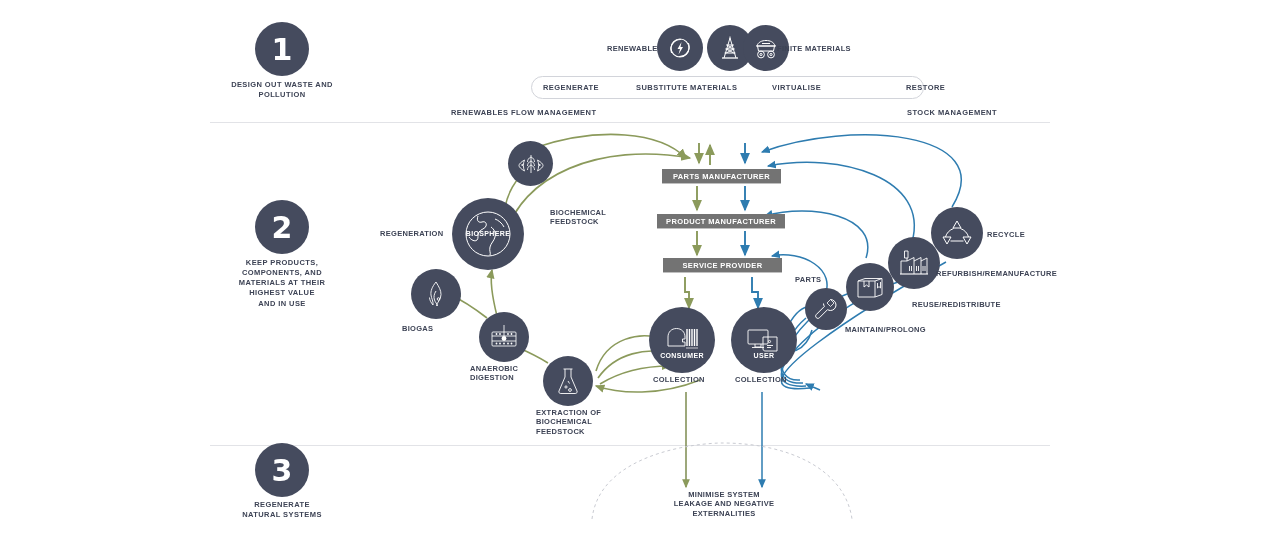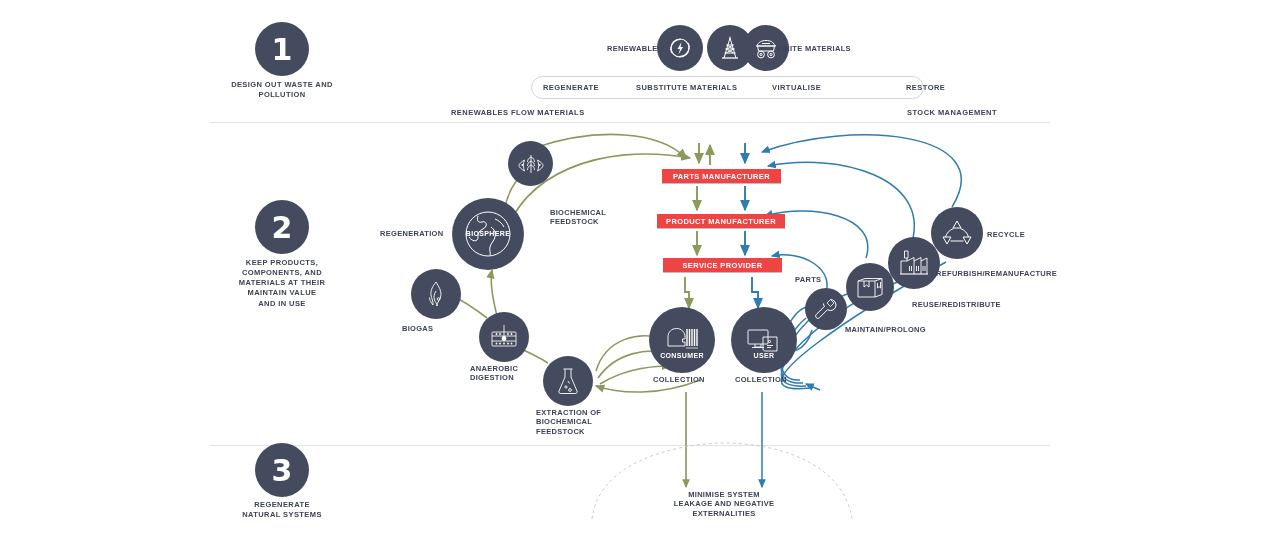--- a/index.html
+++ b/index.html
@@ -16,21 +16,21 @@
   .num-circle{position:absolute;border-radius:50%;background:#454b5e;
       display:flex;align-items:center;justify-content:center;color:#fff;
       font-weight:bold;font-family:"DejaVu Sans",sans-serif;}
   .num-caption{position:absolute;text-align:center;font-size:7.5px;font-weight:bold;
       letter-spacing:.055em;line-height:1.35;color:#3d4355;}
   .icon-circle{position:absolute;border-radius:50%;background:#454b5e;
       display:flex;align-items:center;justify-content:center;}
   .icon-circle svg{display:block;}
   .inside-label{position:absolute;left:0;right:0;text-align:center;color:#fff;
       font-size:7px;font-weight:bold;letter-spacing:.05em;}
-  .box{position:absolute;background:#ef4444;color:#fff;font-size:7.5px;
+  .box{position:absolute;background:#737373;color:#fff;font-size:7.5px;
       font-weight:bold;letter-spacing:.05em;display:flex;align-items:center;
       justify-content:center;box-shadow:0 1px 0 rgba(0,0,0,.25);}
   .pill{position:absolute;border:1.2px solid #d2d4da;border-radius:999px;
       background:#fff;display:flex;align-items:center;}
   .pill span{font-size:7.5px;font-weight:bold;letter-spacing:.06em;color:#3d4355;}
   .hdr{position:absolute;font-size:7.5px;font-weight:bold;letter-spacing:.06em;color:#3d4355;}
   .divider{position:absolute;height:1px;background:#e2e3e7;}
 </style>
 </head>
 <body>
@@ -111,21 +111,21 @@
   </div>
   <div class="num-caption" style="left:202px;top:80px;width:160px;white-space:pre-line;">DESIGN OUT WASTE AND
 POLLUTION</div>
 
   <div class="num-circle" style="left:255px;top:200px;width:54px;height:54px;font-size:30px;">
     <span>2</span>
   </div>
   <div class="num-caption" style="left:202px;top:258px;width:160px;white-space:pre-line;">KEEP PRODUCTS,
 COMPONENTS, AND
 MATERIALS AT THEIR
-MAINTAIN VALUE
+HIGHEST VALUE
 AND IN USE</div>
 
   <div class="num-circle" style="left:255px;top:443px;width:54px;height:54px;font-size:30px;">
     <span>3</span>
   </div>
   <div class="num-caption" style="left:202px;top:500px;width:160px;white-space:pre-line;">REGENERATE
 NATURAL SYSTEMS</div>
 
   <div class="lbl" style="left:607px;top:44px;font-size:7.5px;">RENEWABLES</div>
 
@@ -164,21 +164,21 @@
 
   <div class="lbl" style="left:777px;top:44px;font-size:7.5px;">FINITE MATERIALS</div>
 
   <div class="pill" style="left:531px;top:76px;width:391px;height:21px;">
     <span style="position:absolute;left:11px;">REGENERATE</span>
     <span style="position:absolute;left:104px;">SUBSTITUTE MATERIALS</span>
     <span style="position:absolute;left:240px;">VIRTUALISE</span>
     <span style="position:absolute;left:334px;margin-left:40px;">RESTORE</span>
   </div>
 
-  <div class="hdr" style="left:451px;top:108px;">RENEWABLES FLOW MATERIALS</div>
+  <div class="hdr" style="left:451px;top:108px;">RENEWABLES FLOW MANAGEMENT</div>
   <div class="hdr" style="left:907px;top:108px;">STOCK MANAGEMENT</div>
 
   <div class="box" style="left:662px;top:169px;width:119px;height:14px;">PARTS MANUFACTURER</div>
   <div class="box" style="left:657px;top:214px;width:128px;height:14px;">PRODUCT MANUFACTURER</div>
   <div class="box" style="left:663px;top:258px;width:119px;height:14px;">SERVICE PROVIDER</div>
 
   <div class="icon-circle" style="left:508px;top:141px;width:45px;height:45px;">
     <svg width="30" height="26" viewBox="0 0 30 26" fill="none" stroke="#fff" stroke-width=".85">
       <path d="M15 4 L15 22"></path>
       <path d="M15 6 C12.5 7 11.5 9 11.5 11 M15 6 C17.5 7 18.5 9 18.5 11"></path>

